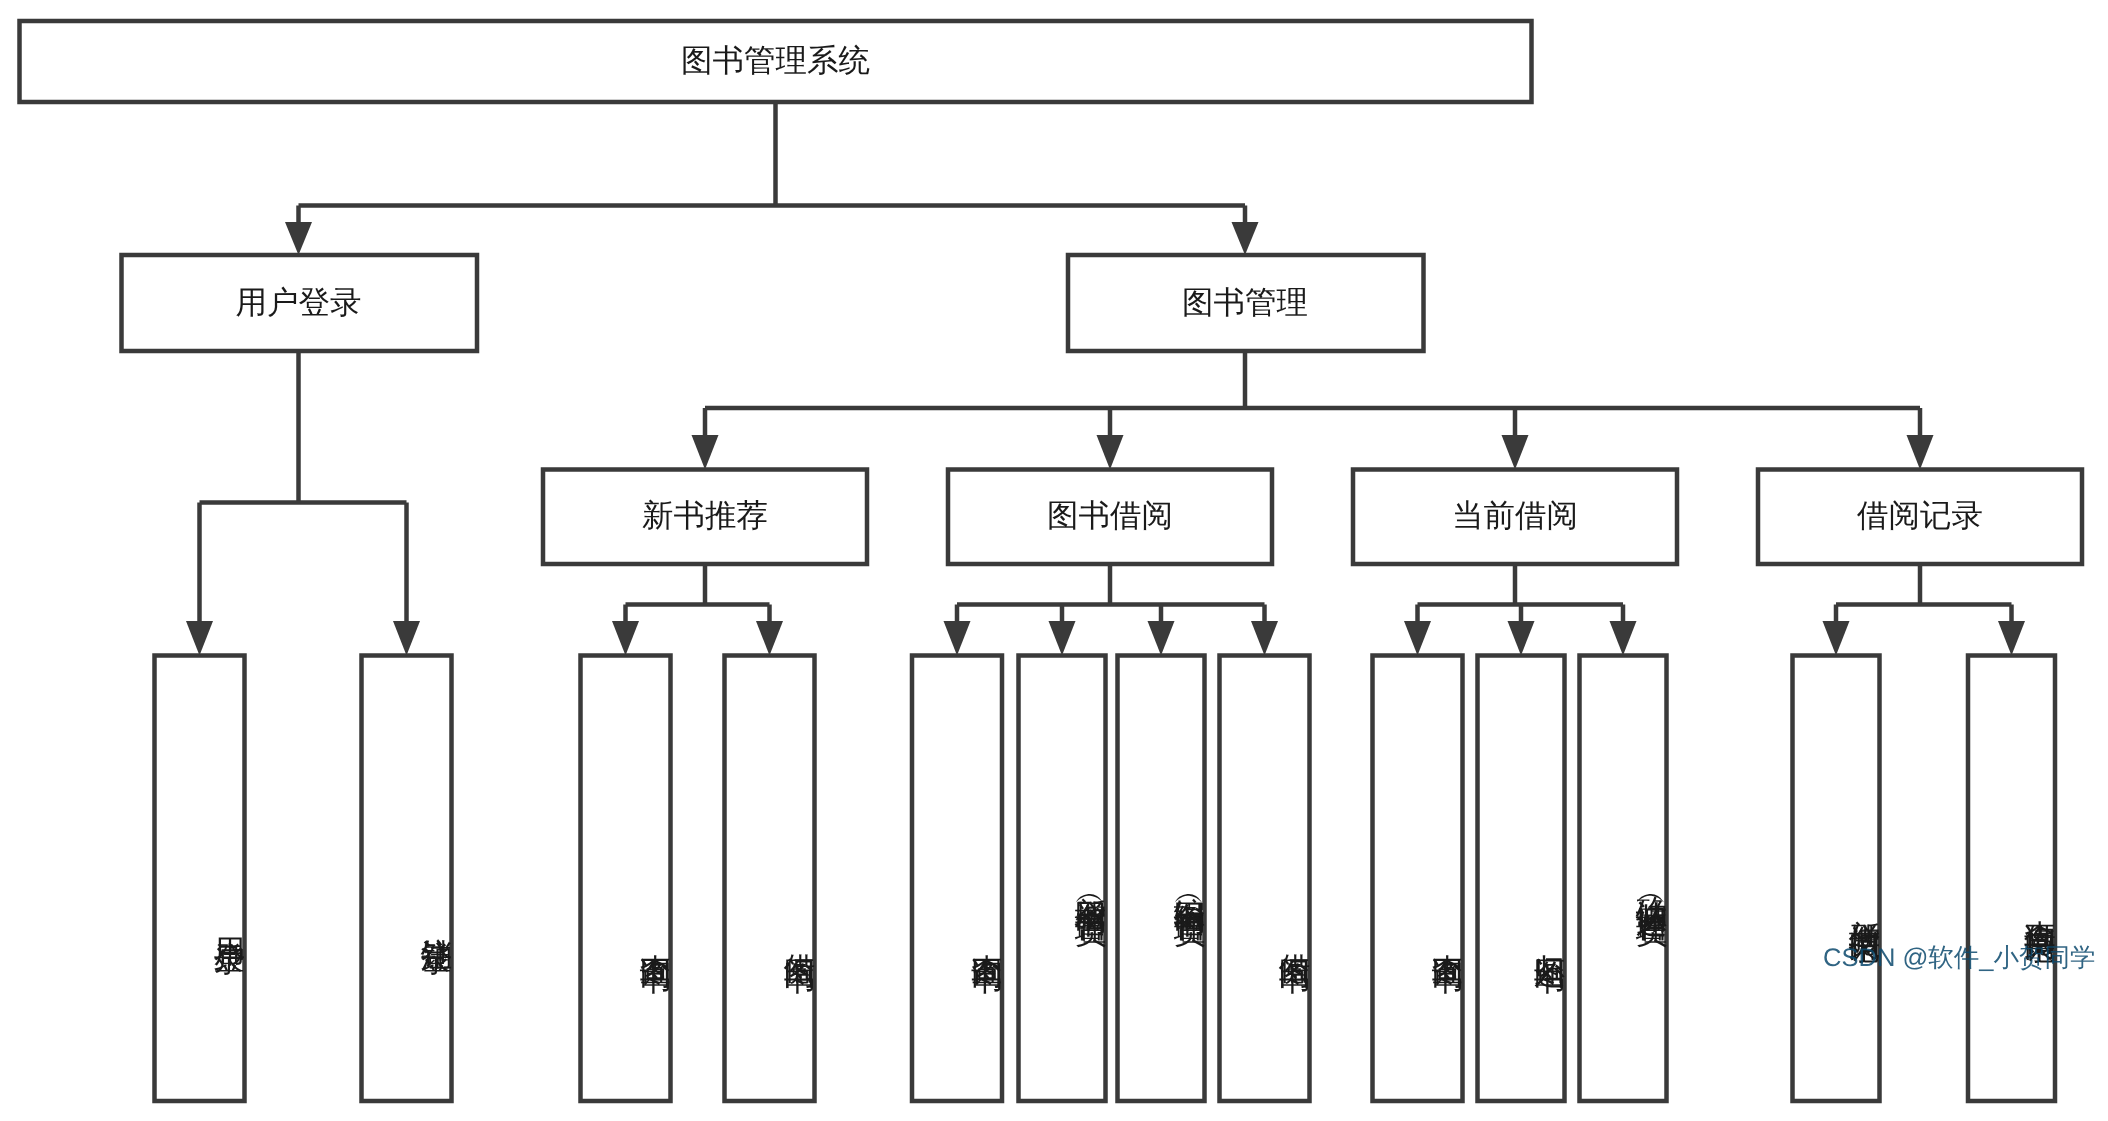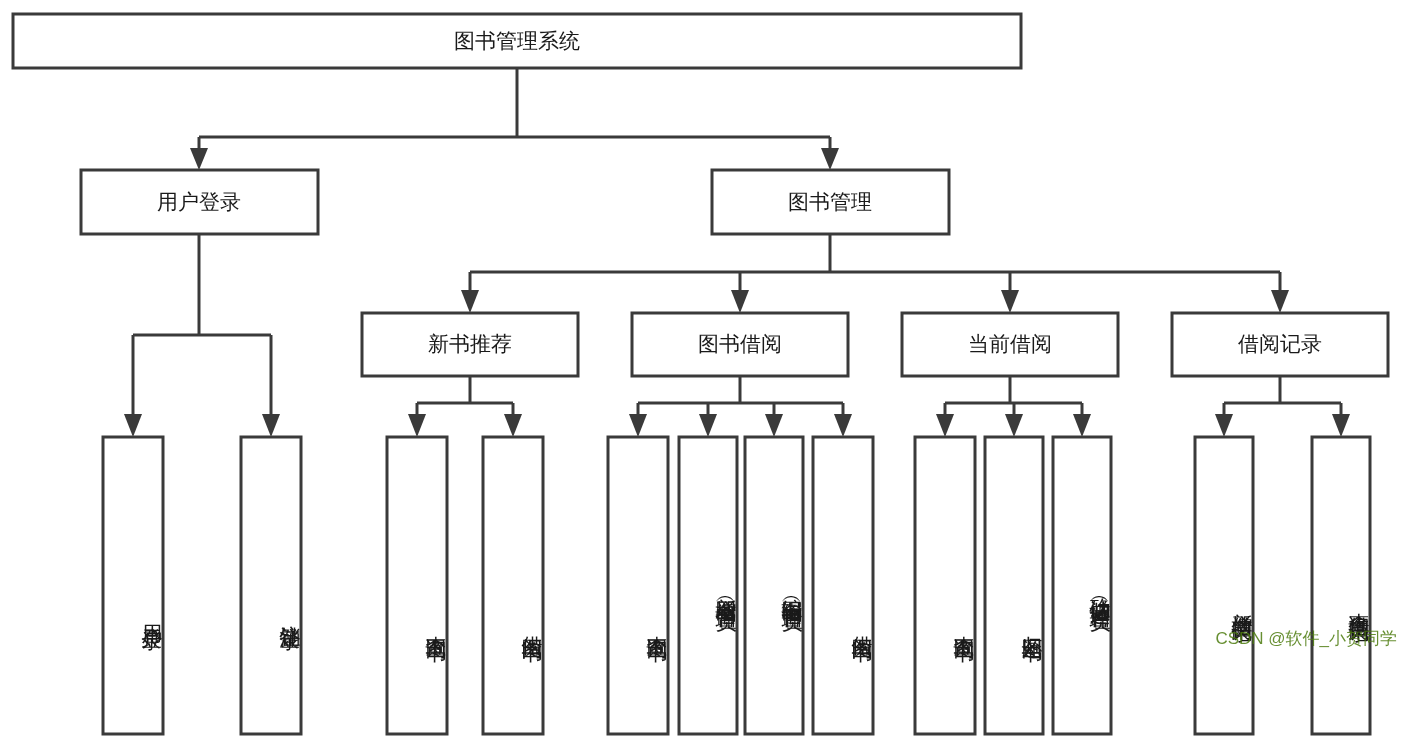--- a/index.html
+++ b/index.html
@@ -64,21 +64,21 @@
     white-space: normal;
     pointer-events: none;
     user-select: none;
   }
   .watermark {
     position: absolute;
     right: 8px;
     bottom: 6px;
     font-family: "Liberation Sans", "DejaVu Sans", sans-serif;
     font-size: 17px;
-    color: #4d7c0f;
+    color: #0c4a6e;
     opacity: 0.85;
     white-space: nowrap;
     user-select: none;
   }
 </style>
 </head>
 <body>
 
 <div id="diagram-root">
 

